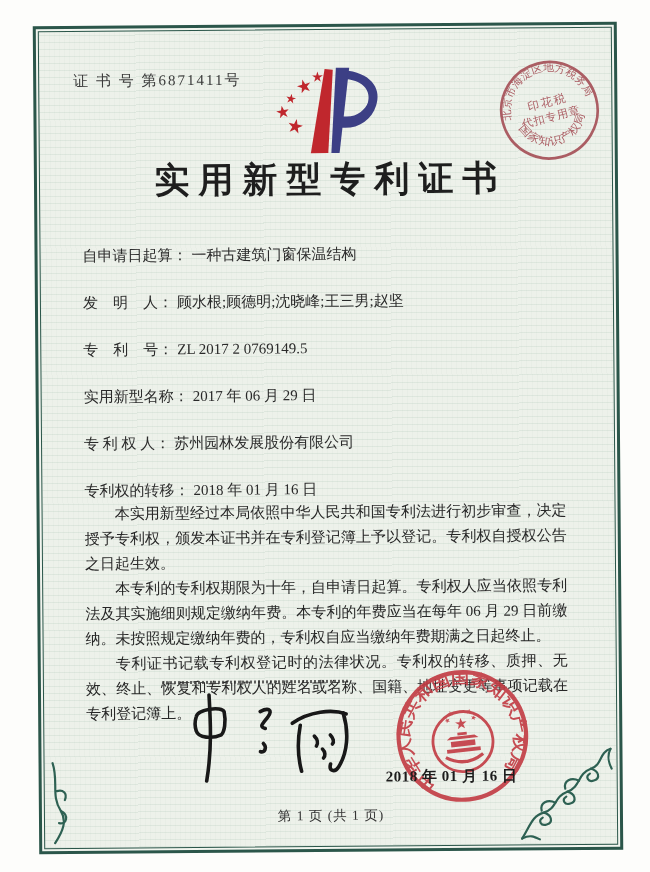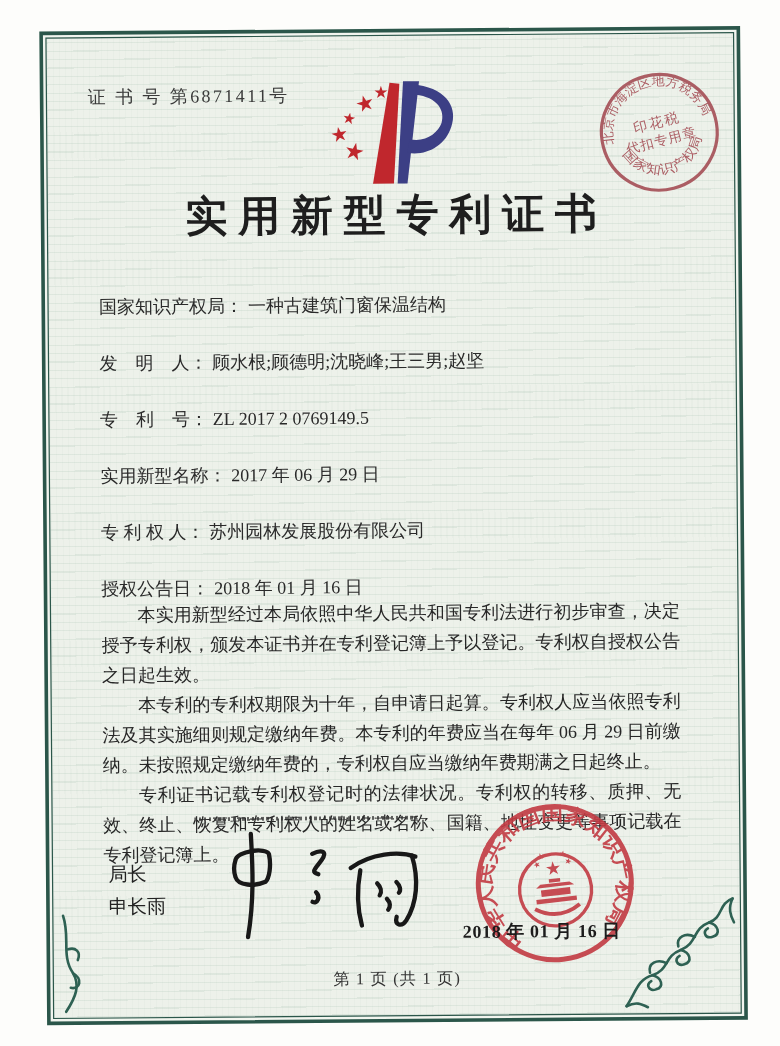--- a/index.html
+++ b/index.html
@@ -73,51 +73,47 @@
       <g fill="#3c3f85">
         <path d="M67,0 L80,0 L70,83 L62,83 Z"></path>
         <path d="M79,3 C104,7 111,23 106,37 C101,53 85,61 70,58 L72,47 C85,50 95,42 98,34 C101,24 95,13 77,11 Z"></path>
       </g>
     </svg>
 
     <div class="title">实用新型专利证书</div>
 
     <div class="fields">
       <div class="field-row">
-        <span class="f-label">国家知识产权局：</span><span class="f-value">一种古建筑门窗保温结构</span>
+        <span class="f-label">自申请日起算：</span><span class="f-value">一种古建筑门窗保温结构</span>
       </div>
       <div class="field-row">
         <span class="f-label">发　明　人：</span><span class="f-value">顾水根;顾德明;沈晓峰;王三男;赵坚</span>
       </div>
       <div class="field-row">
         <span class="f-label">专　利　号：</span><span class="f-value">ZL 2017 2 0769149.5</span>
       </div>
       <div class="field-row">
         <span class="f-label">实用新型名称：</span><span class="f-value">2017 年 06 月 29 日</span>
       </div>
       <div class="field-row">
         <span class="f-label">专 利 权 人：</span><span class="f-value">苏州园林发展股份有限公司</span>
       </div>
       <div class="field-row">
-        <span class="f-label">授权公告日：</span><span class="f-value">2018 年 01 月 16 日</span>
+        <span class="f-label">专利权的转移：</span><span class="f-value">2018 年 01 月 16 日</span>
       </div>
     </div>
 
     <div class="paragraphs">
       <p>本实用新型经过本局依照中华人民共和国专利法进行初步审查，决定授予专利权，颁发本证书并在专利登记簿上予以登记。专利权自授权公告之日起生效。</p>
       <p>本专利的专利权期限为十年，自申请日起算。专利权人应当依照专利法及其实施细则规定缴纳年费。本专利的年费应当在每年 06 月 29 日前缴纳。未按照规定缴纳年费的，专利权自应当缴纳年费期满之日起终止。</p>
       <p>专利证书记载专利权登记时的法律状况。专利权的转移、质押、无效、终止、恢复和专利权人的姓名或名称、国籍、地址变更等事项记载在专利登记簿上。</p>
     </div>
 
     <div class="microprint"></div>
 
-    <div class="signer">
-      <div>局长</div>
-      <div>申长雨</div>
-    </div>
 
     <svg class="signature" viewBox="0 0 195 108">
       <g fill="none" stroke="#181818" stroke-width="3.6" stroke-linecap="round">
         <path d="M32,36 C33,28 58,25 60,31 C62,41 60,51 57,54 C48,58 34,57 32,50 C30,44 31,39 32,36 Z"></path>
         <path d="M45,14 C46,36 48,66 42,100"></path>
         <path d="M96,31 C104,27 109,29 104,36 C99,43 94,46 101,48"></path>
         <path d="M99,63 C103,67 100,73 96,71"></path>
         <path d="M128,43 C145,31 168,29 182,34"></path>
         <path d="M136,45 C133,61 133,76 137,91"></path>
         <path d="M179,33 C185,53 183,73 174,87 C170,93 164,91 166,84"></path>

